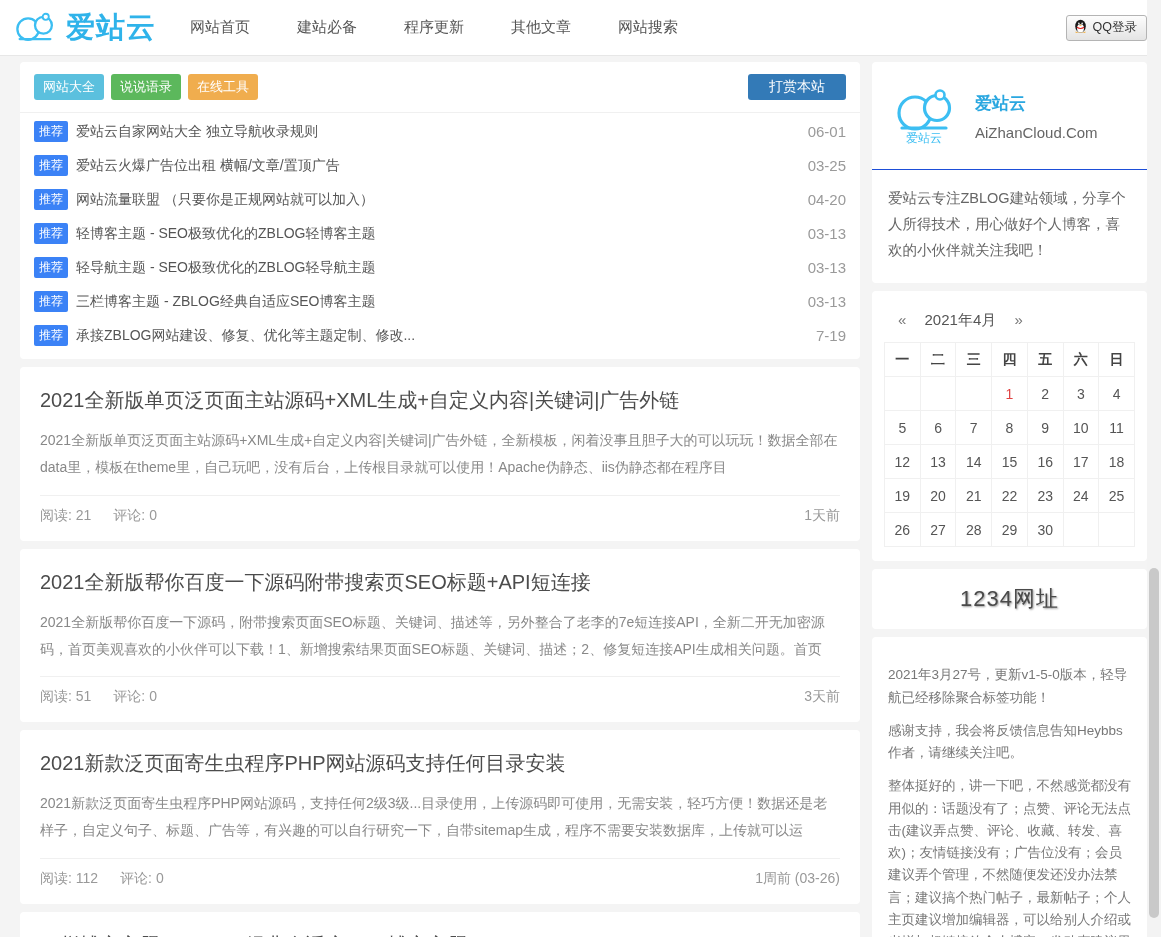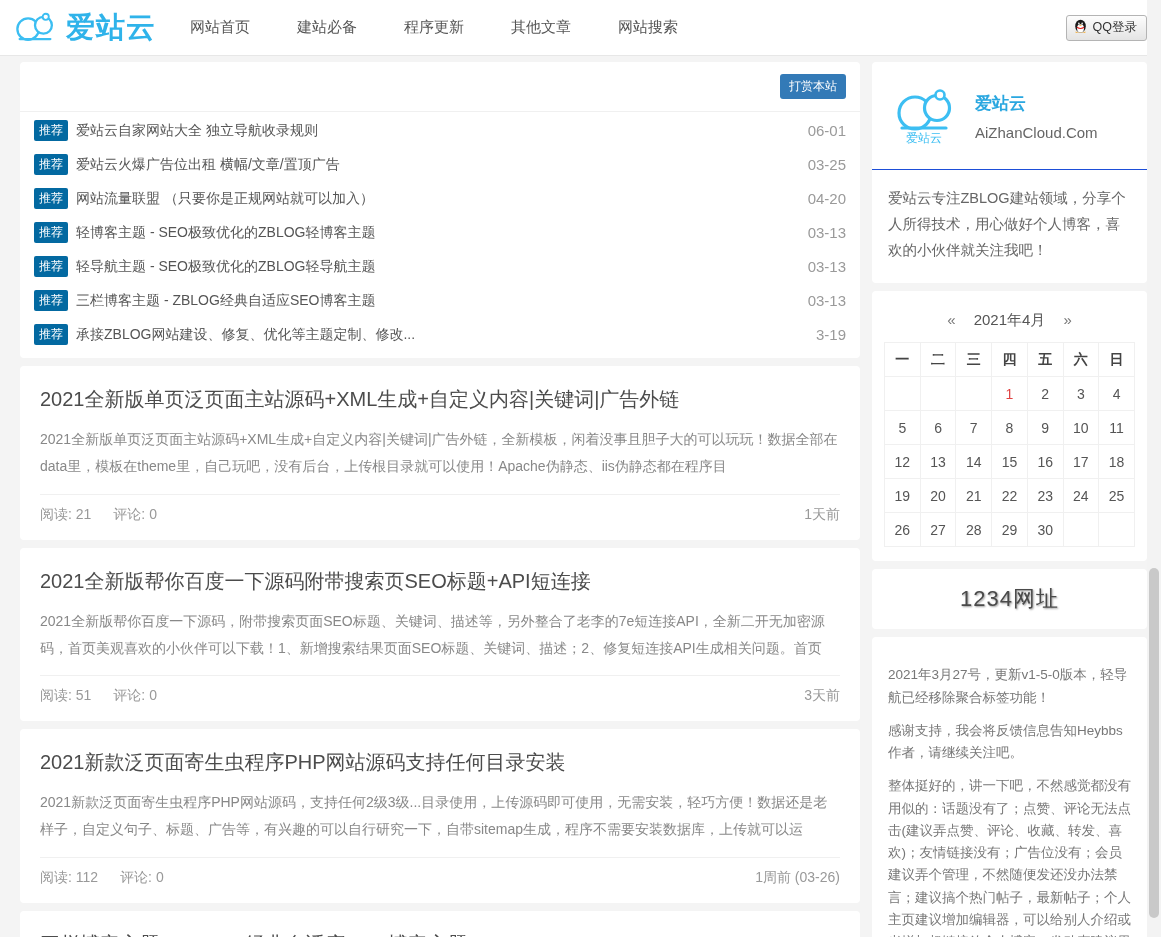--- a/index.html
+++ b/index.html
@@ -25,42 +25,42 @@
   }
   
   .main { display:flex; gap:12px; padding:6px 14px 0 20px; align-items:flex-start; }
   .col-left { width:840px; flex:none; }
   .col-right { width:275px; flex:none; }
   .card { background:#fff; border-radius:4px; }
   
   .tag-card { padding:10px 14px 8px; }
   .tagrow { display:flex; gap:7px; align-items:center; padding:2px 14px 12px; margin:0 -14px; border-bottom:1px solid #f0f0f0; }
   .tag { color:#fff; font-size:13px; padding:4px 9px; border-radius:3px; cursor:pointer; }
-  .donate { margin-left:auto; background:#337ab7; color:#fff; font-size:12px; padding:4px 9px; border-radius:3px; cursor:pointer; }
+  .donate { margin-left:auto; background:#337ab7; color:#fff; font-size:14px; padding:4px 21px; border-radius:3px; cursor:pointer; }
   .rec-row { display:flex; align-items:center; padding:5px 0; margin-top:3px; }
-  .rec-badge { background:#0369a1; color:#fff; font-size:12px; padding:2px 5px; border-radius:2px; margin-right:8px; flex:none; }
+  .rec-badge { background:#3b82f6; color:#fff; font-size:12px; padding:2px 5px; border-radius:2px; margin-right:8px; flex:none; }
   .rec-title { font-size:14px; color:#555; cursor:pointer; overflow:hidden; white-space:nowrap; text-overflow:ellipsis; }
   .rec-date { margin-left:auto; color:#9a9a9a; font-size:15px; padding-left:12px; flex:none; }
   
   .article { margin-top:8px; padding:18px 20px 8px; }
   .a-title { font-size:20px; font-weight:400; color:#4c4c4c; margin:2px 0 13px; cursor:pointer; }
   .a-title.u { text-decoration:underline; }
   .a-excerpt { font-size:14px; color:#888; line-height:1.95; }
   .a-meta { display:flex; align-items:center; border-top:1px solid #f0f0f0; margin-top:13px; padding:11px 0 8px; font-size:14px; color:#999; }
   .m-group { margin-right:22px; }
   .a-date { margin-left:auto; }
   
   .side-card { margin-bottom:8px; }
   .profile { padding:16px; }
   .p-top { display:flex; align-items:center; gap:15px; }
   .p-name { color:#2aa7e0; font-weight:bold; font-size:17px; margin-bottom:9px; }
   .p-domain { color:#666; font-size:15px; }
   .p-desc { border-top:1px solid #1d4ed8; margin:15px -16px 0; padding:15px 16px 4px; font-size:14.5px; color:#666; line-height:1.8; }
   .calendar { padding:12px 12px 14px; }
-  .cal-head { text-align:center; font-size:15px; color:#555; padding:8px 0 12px; }
+  .cal-head { font-size:15px; color:#555; padding:8px 0 12px; }
   .cal-arrow { color:#777; cursor:pointer; padding:0 14px; }
   table.cal { width:100%; border-collapse:collapse; }
   table.cal th, table.cal td { border:1px solid #f0f0f0; text-align:center; height:34px; font-size:14px; color:#555; }
   table.cal th { font-weight:bold; color:#444; }
   table.cal td { cursor:default; }
   table.cal td.hl { color:#e04343; }
   .banner { padding:15px; text-align:center; font-size:22px; font-weight:normal; color:#4a4a4a;
             text-shadow:1px 1px 2px rgba(0,0,0,.4); letter-spacing:1px; cursor:pointer; }
   .comments-card { padding:16px 16px 20px; }
   .c-title { font-size:17px; font-weight:400; color:#333; padding:2px 16px 14px; margin:0 -16px; border-bottom:1px solid #eee; }
@@ -105,20 +105,25 @@
     </span>
     <span>QQ登录</span>
   </button>
 </header>
 
 <div class="main">
 
   <div class="col-left">
     <div class="card tag-card">
       <div class="tagrow">
+        <span id="tags" style="display:flex;gap:7px;">
+            <span class="tag" style="background: rgb(91, 192, 222);">网站大全</span>
+            <span class="tag" style="background: rgb(92, 184, 92);">说说语录</span>
+            <span class="tag" style="background: rgb(240, 173, 78);">在线工具</span>
+          </span>
         <span class="donate">打赏本站</span>
       </div>
       <div id="rec-list">
           <div class="rec-row">
     <span class="rec-badge">推荐</span>
     <span class="rec-title">爱站云自家网站大全 独立导航收录规则</span>
     <span class="rec-date">06-01</span>
   </div>
           <div class="rec-row">
     <span class="rec-badge">推荐</span>
@@ -141,21 +146,21 @@
     <span class="rec-date">03-13</span>
   </div>
           <div class="rec-row">
     <span class="rec-badge">推荐</span>
     <span class="rec-title">三栏博客主题 - ZBLOG经典自适应SEO博客主题</span>
     <span class="rec-date">03-13</span>
   </div>
           <div class="rec-row">
     <span class="rec-badge">推荐</span>
     <span class="rec-title">承接ZBLOG网站建设、修复、优化等主题定制、修改...</span>
-    <span class="rec-date">3-19</span>
+    <span class="rec-date">7-19</span>
   </div>
         </div>
     </div>
     <div id="articles">
         <article class="card article">
     <h2 class="a-title">2021全新版单页泛页面主站源码+XML生成+自定义内容|关键词|广告外链</h2>
     <p class="a-excerpt">2021全新版单页泛页面主站源码+XML生成+自定义内容|关键词|广告外链，全新模板，闲着没事且胆子大的可以玩玩！数据全部在data里，模板在theme里，自己玩吧，没有后台，上传根目录就可以使用！Apache伪静态、iis伪静态都在程序目</p>
     <div class="a-meta">
       <span class="m-group"><span class="reads-label">阅读:</span> <span class="reads-val">21</span></span>
       <span class="m-group"><span class="comments-label">评论:</span> <span class="comments-val">0</span></span>

